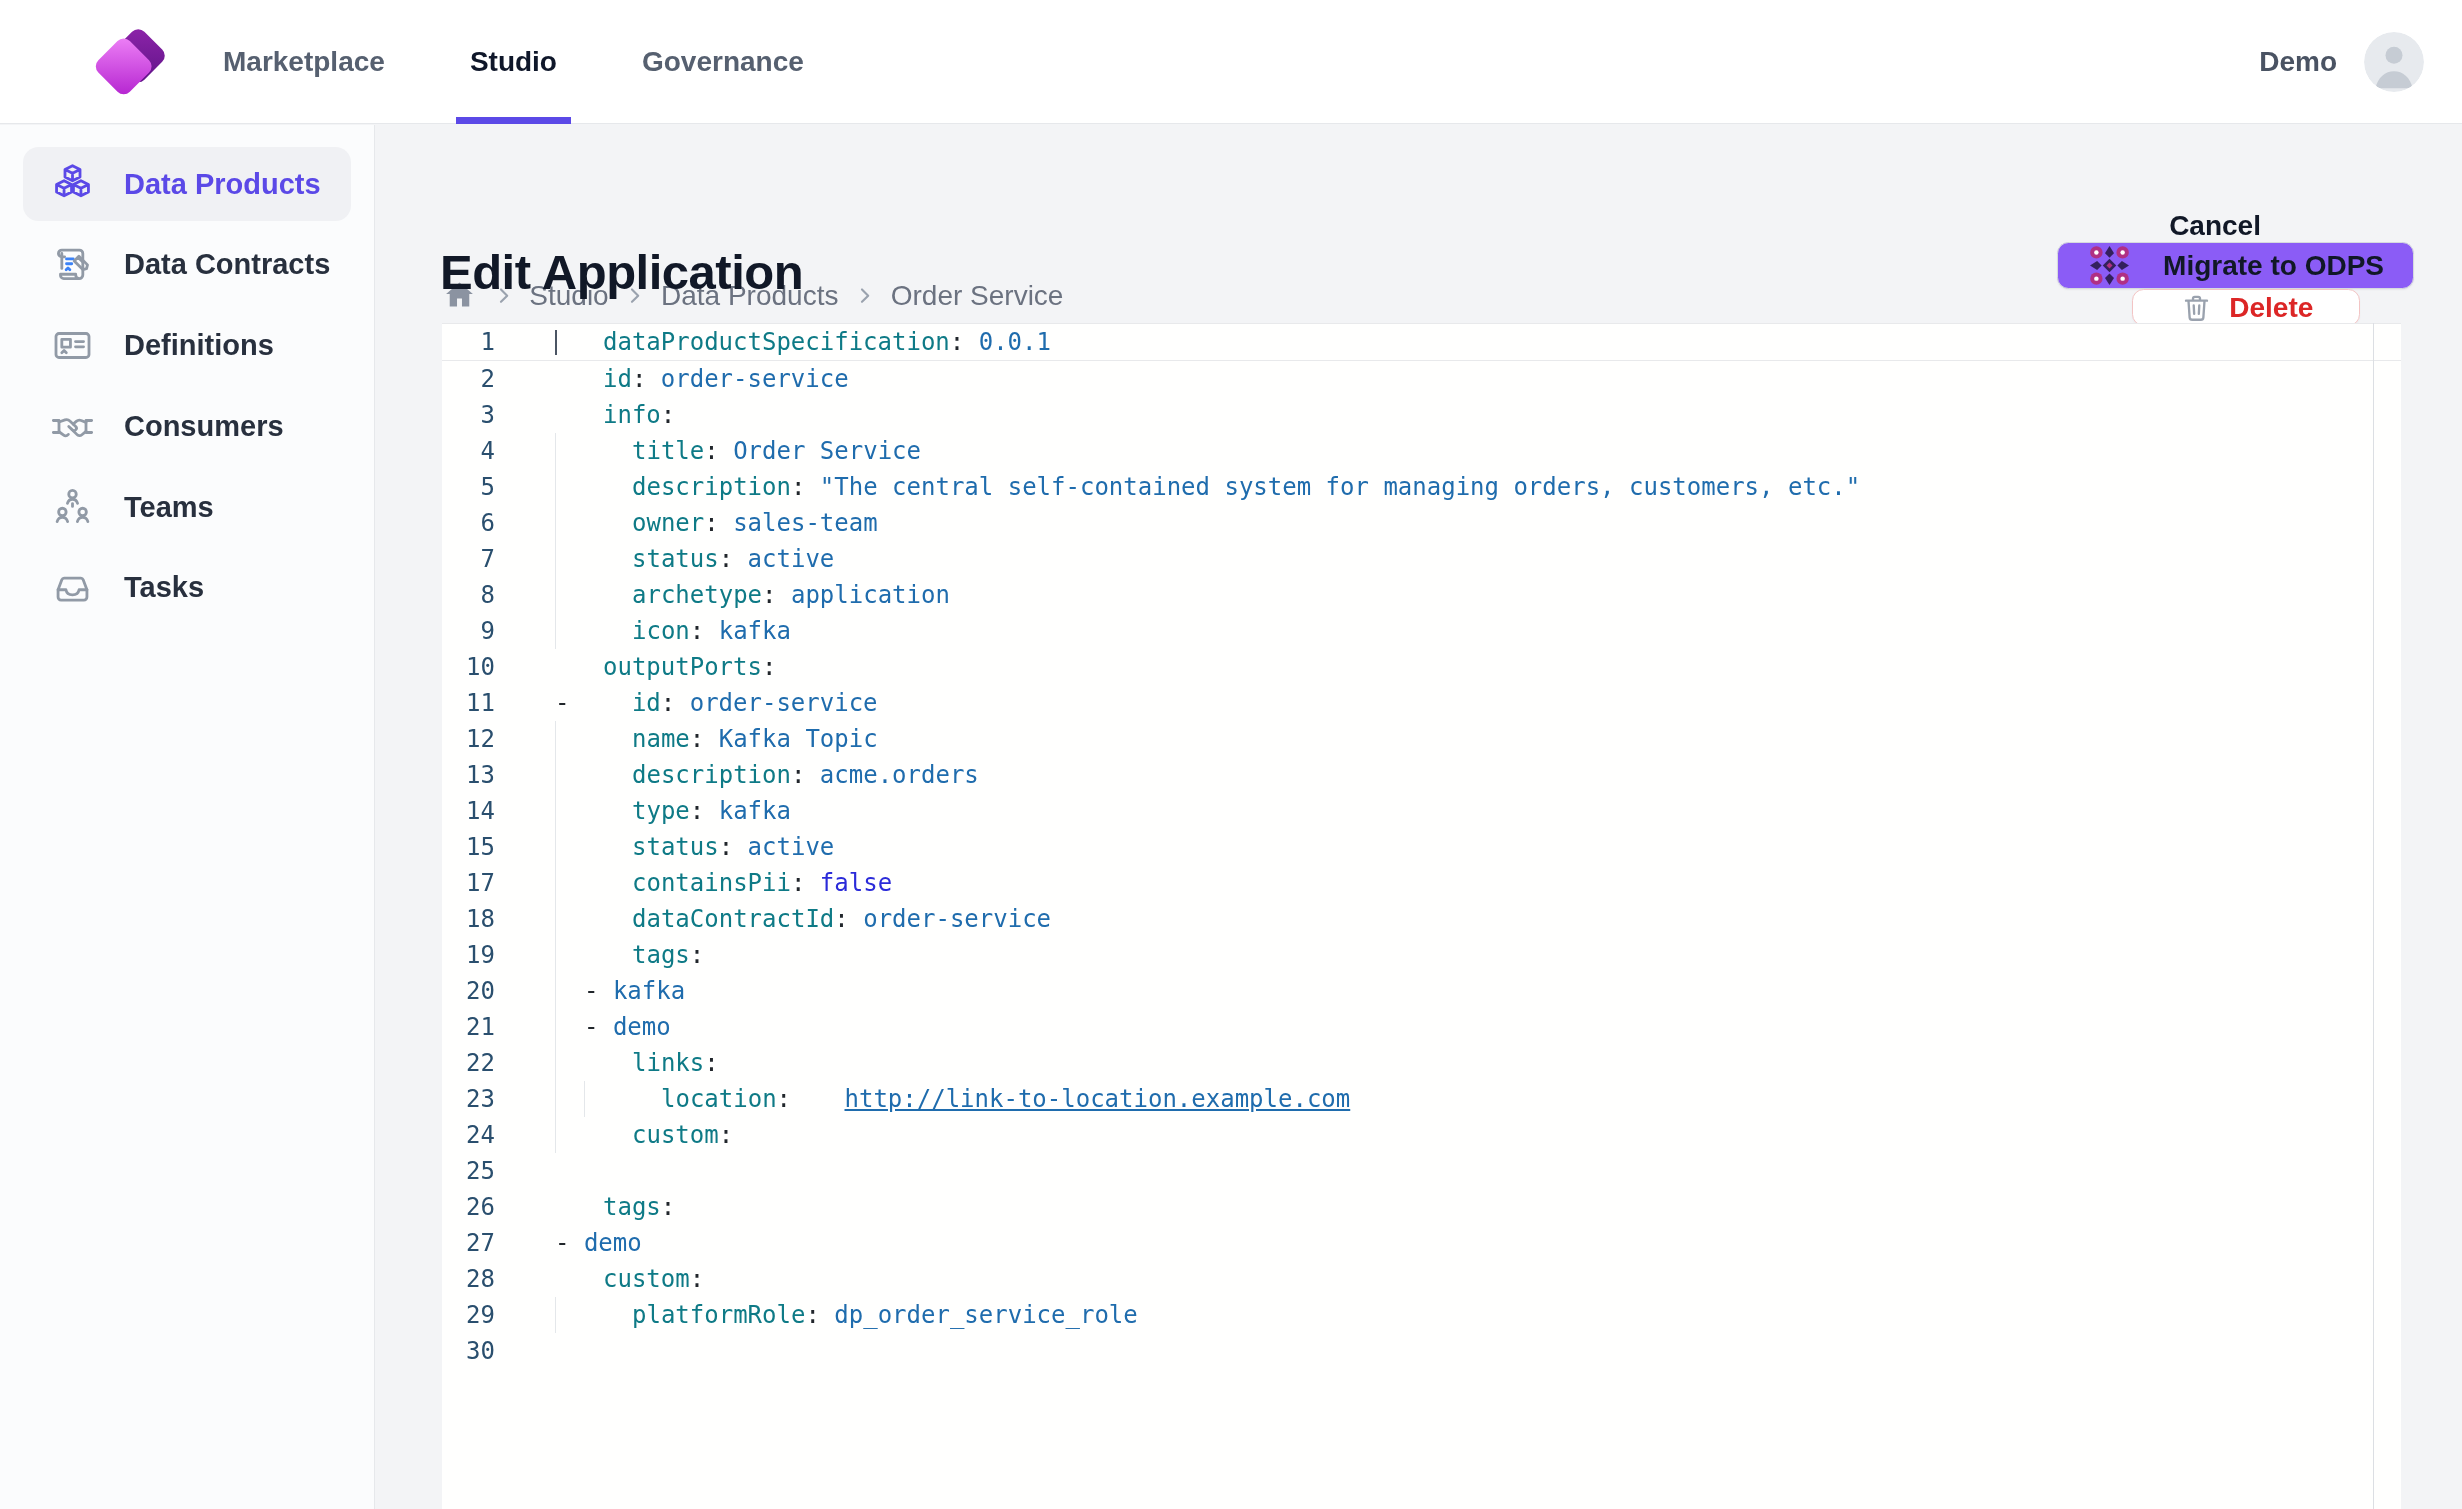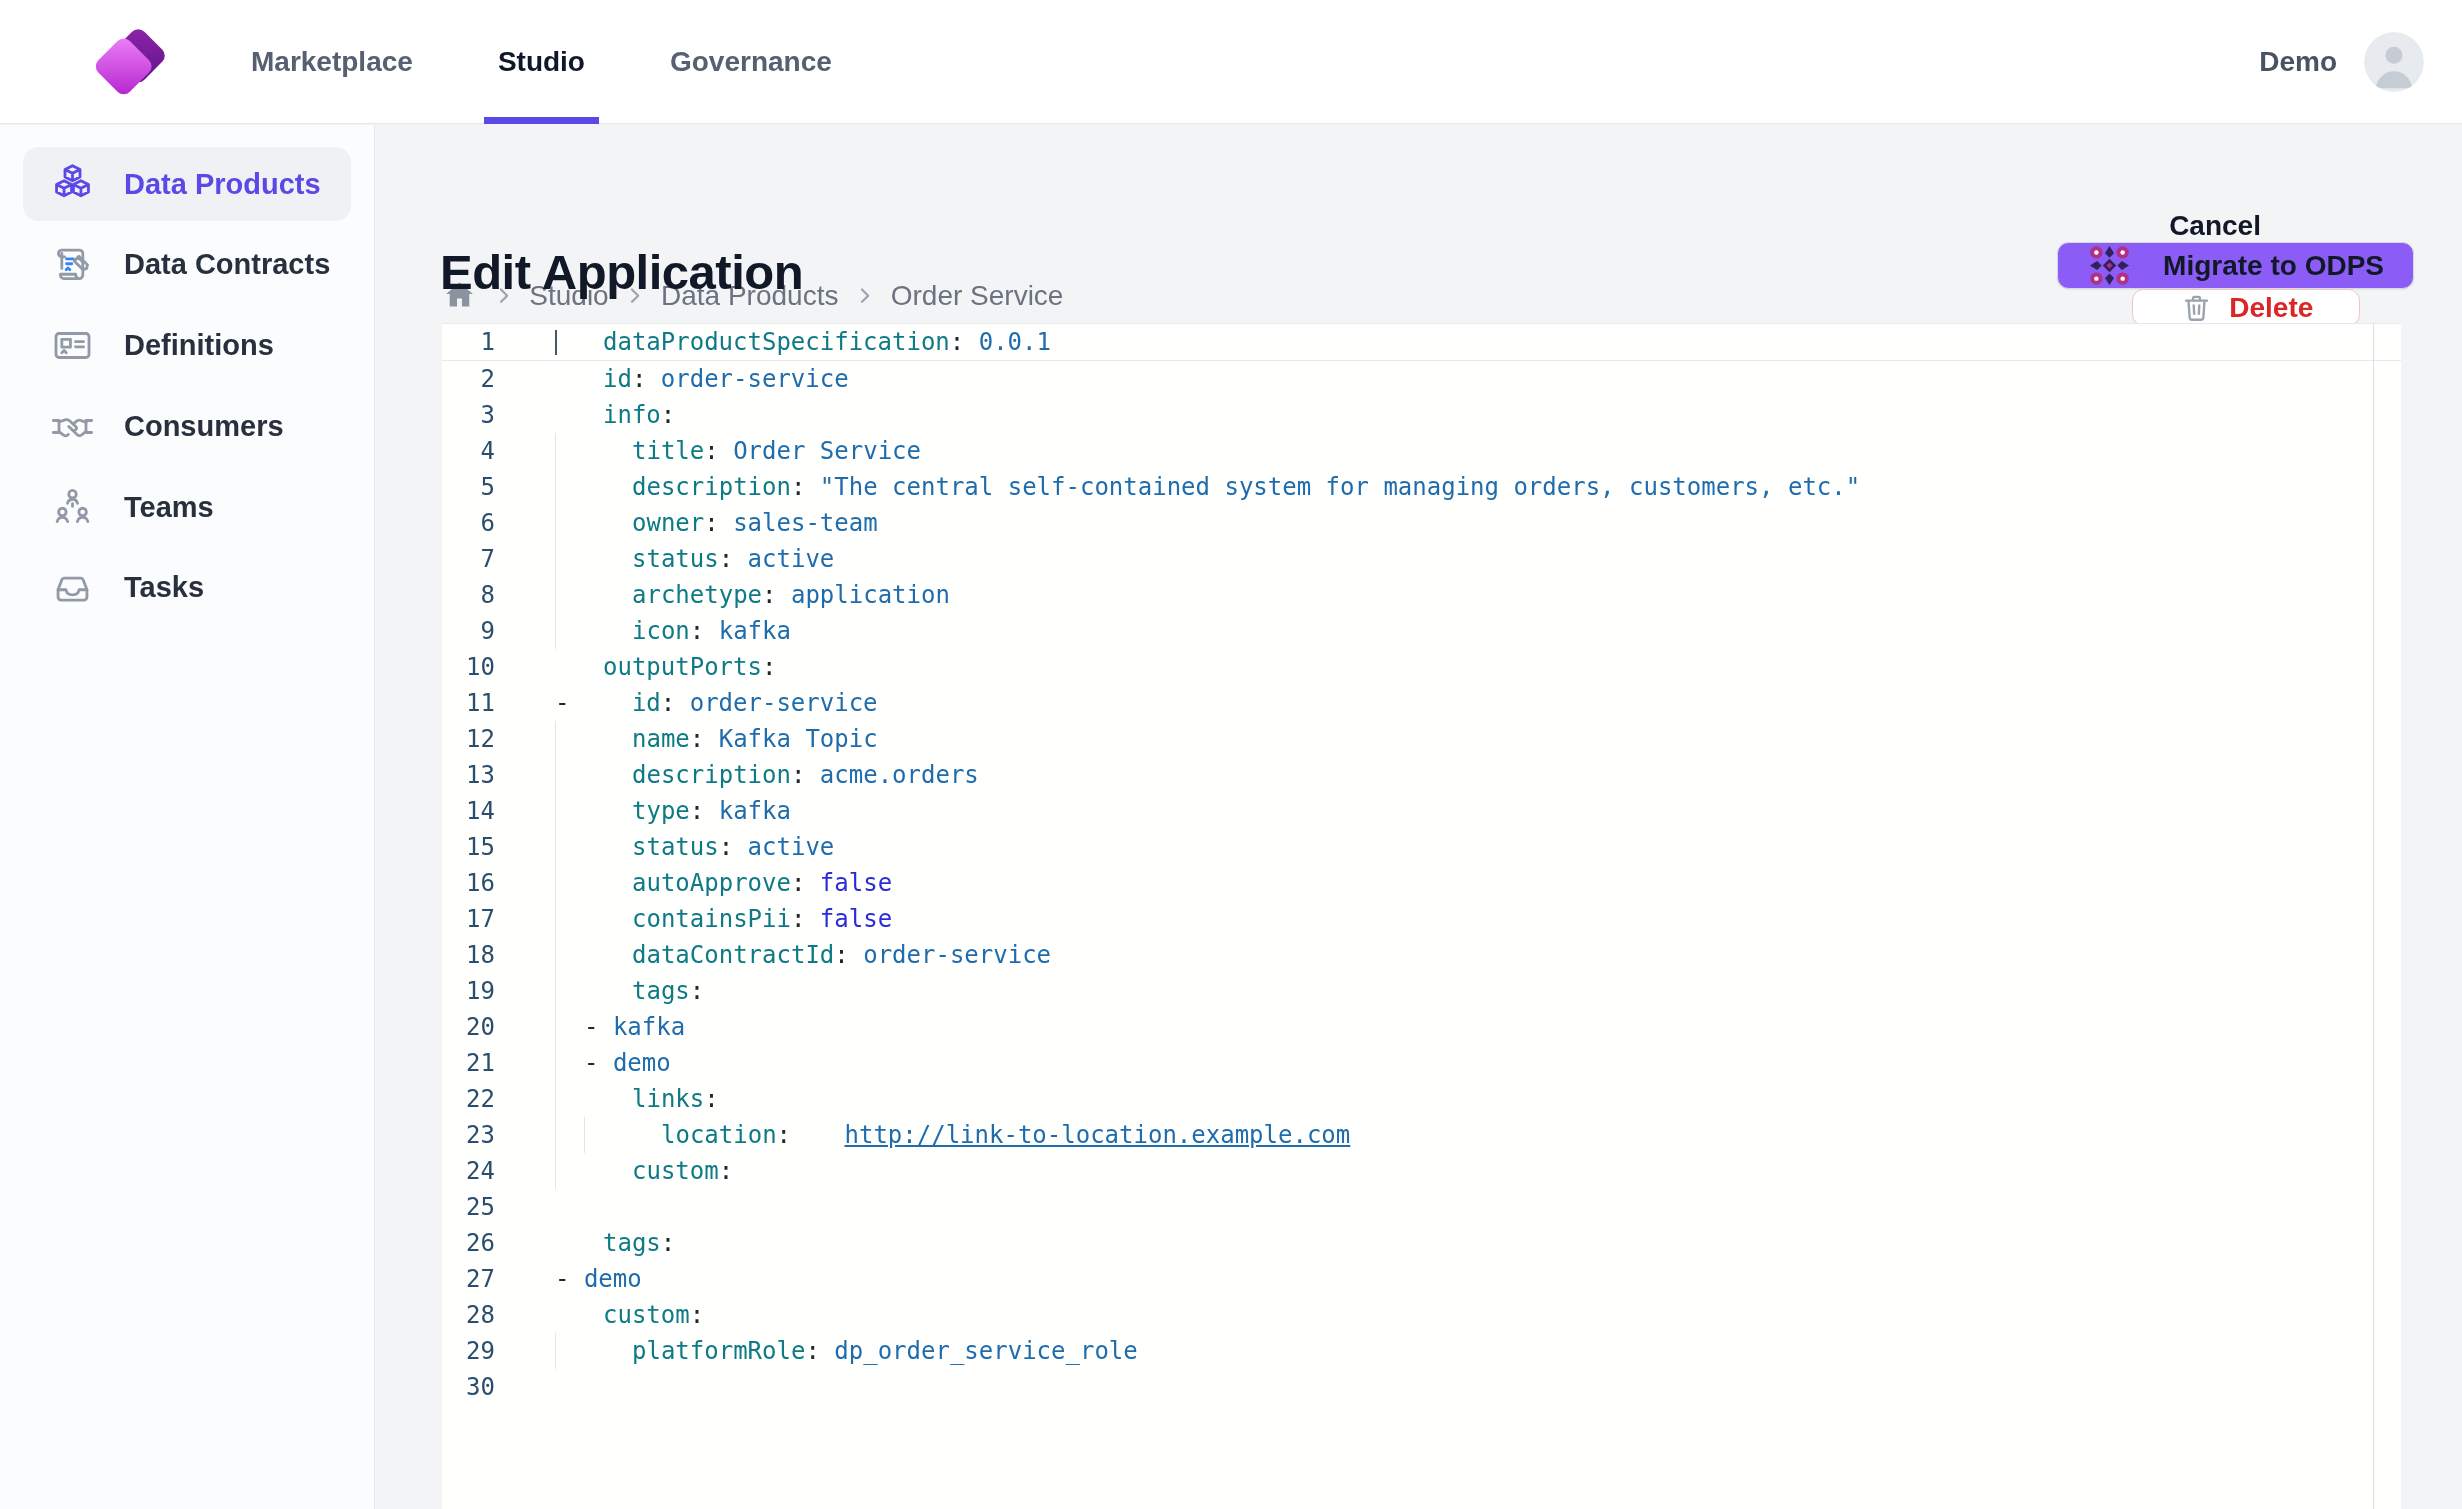--- a/index.html
+++ b/index.html
@@ -13,21 +13,21 @@
     --accent:#5b49e7; --danger:#dc2626; --border:#e6e8eb;
   }
 
   
   .topnav{
     position:absolute; top:0; left:0; right:0; height:124px;
     background:#fff; border-bottom:1px solid var(--border);
     display:flex; align-items:center; z-index:5;
   }
   .logo{ margin-left:83px; width:93px; height:93px; flex:0 0 auto; cursor:pointer;}
-  .navlinks{ display:flex; list-style:none; margin-left:75px; gap:85px; height:124px;}
+  .navlinks{ display:flex; list-style:none; margin-left:47px; gap:85px; height:124px;}
   .navlinks li{ position:relative; display:flex; align-items:center; height:124px;
     font-size:28px; font-weight:600; color:#566070; cursor:pointer;}
   .navlinks li.active{ color:#0f172a; font-weight:700;}
   .navlinks li.active::after{ content:''; position:absolute; left:-13.6px; right:-13.6px; bottom:0;
     height:6.8px; background:var(--accent);}
   .nav-right{ margin-left:auto; display:flex; align-items:center;}
   .username{ font-size:28px; font-weight:600; color:#4a5363;}
   .avatar{ width:60px; height:60px; margin:0 39px 0 27px; border-radius:50%; cursor:pointer; flex:0 0 auto;}
 
   
@@ -312,24 +312,20 @@
       </div>
       <div class="row">
         <div class="gutter">14</div>
         <div class="code"><span class="iu"></span><span class="tk-key">type</span><span class="tk-p">: </span><span class="tk-val">kafka</span></div>
       </div>
       <div class="row">
         <div class="gutter">15</div>
         <div class="code"><span class="iu"></span><span class="tk-key">status</span><span class="tk-p">: </span><span class="tk-val">active</span></div>
       </div>
       <div class="row">
-        <div class="gutter">16</div>
-        <div class="code"><span class="iu"></span><span class="tk-key">autoApprove</span><span class="tk-p">: </span><span class="tk-atom">false</span></div>
-      </div>
-      <div class="row">
         <div class="gutter">17</div>
         <div class="code"><span class="iu"></span><span class="tk-key">containsPii</span><span class="tk-p">: </span><span class="tk-atom">false</span></div>
       </div>
       <div class="row">
         <div class="gutter">18</div>
         <div class="code"><span class="iu"></span><span class="tk-key">dataContractId</span><span class="tk-p">: </span><span class="tk-val">order-service</span></div>
       </div>
       <div class="row">
         <div class="gutter">19</div>
         <div class="code"><span class="iu"></span><span class="tk-key">tags</span><span class="tk-p">:</span></div>

